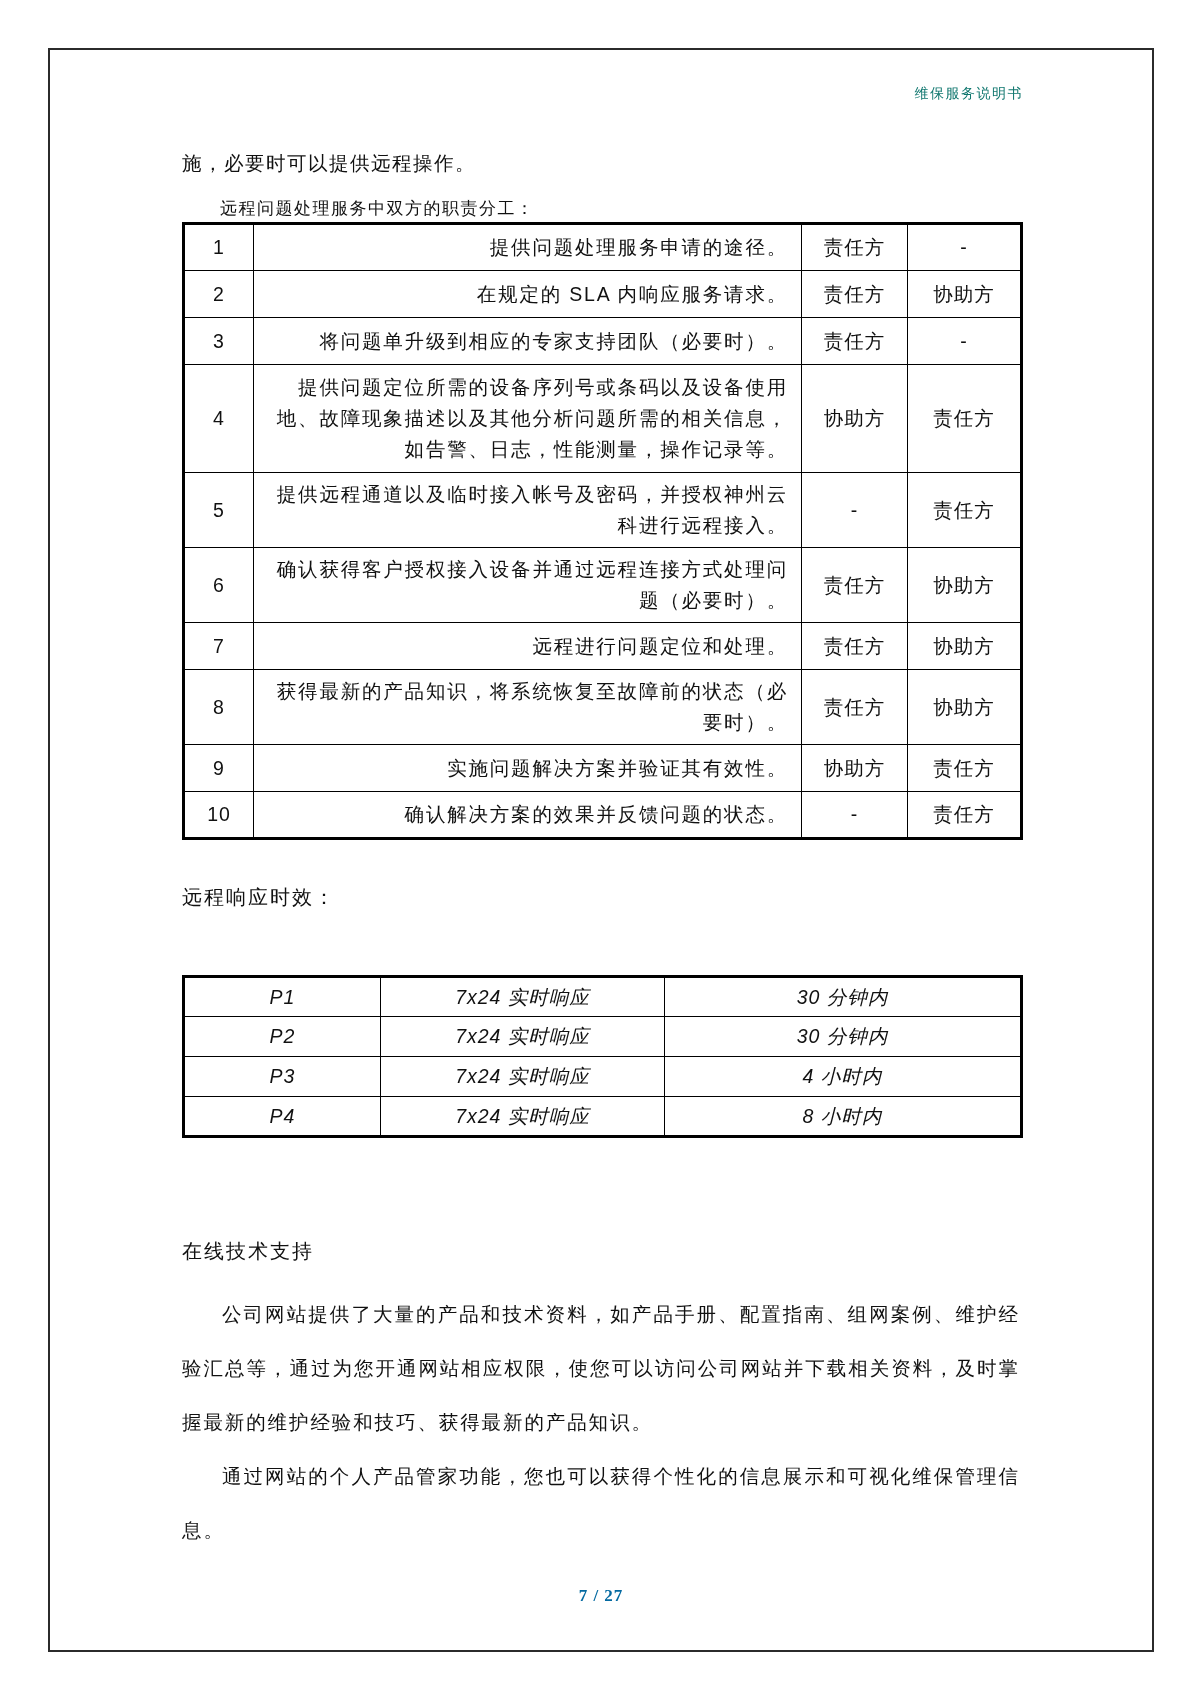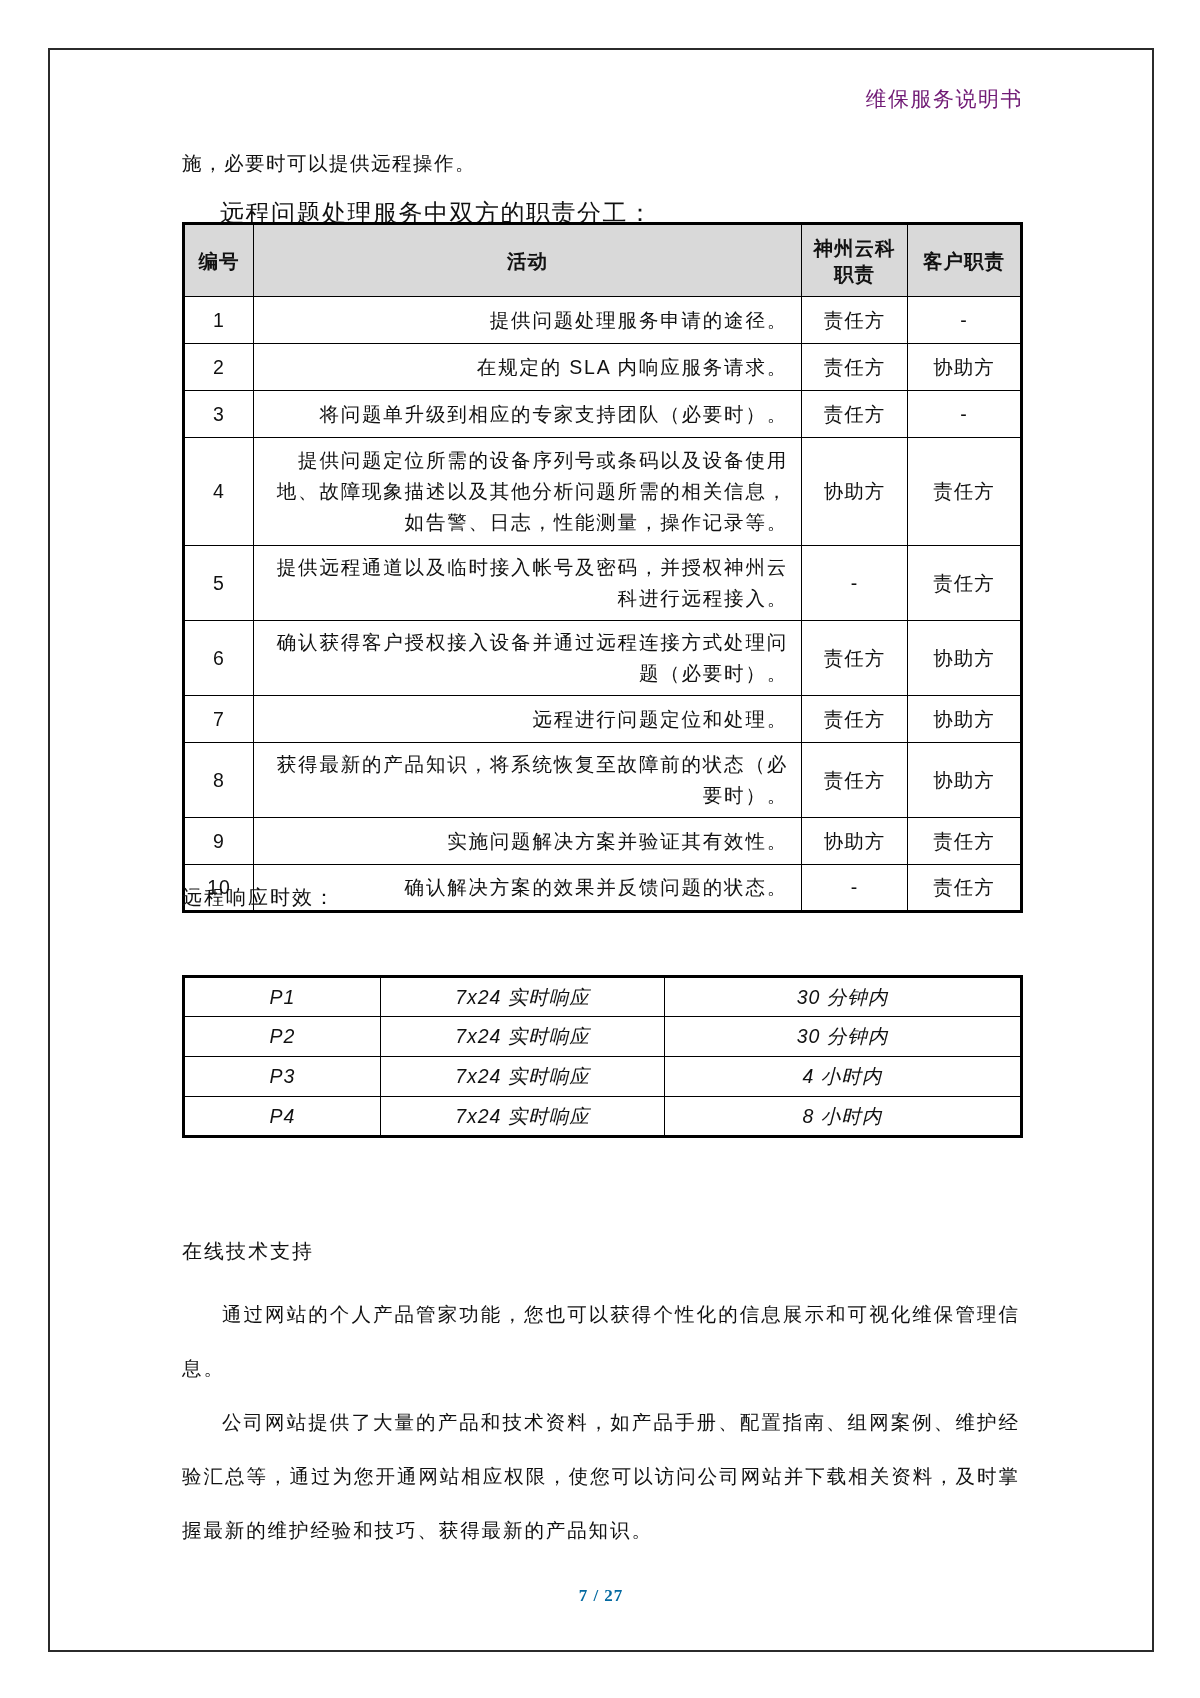--- a/index.html
+++ b/index.html
@@ -11,25 +11,25 @@
     overflow:hidden;
   }
   .page-border{
     position:absolute;left:48px;top:48px;width:1102px;height:1600px;
     border:2px solid #2b2b2b;background:#ffffff;
   }
   .doc-header{
     position:absolute;top:85px;left:182px;width:841px;
     text-align:right;
     font-family:"Liberation Serif","DejaVu Serif",serif;
-    font-size:21px;letter-spacing:1.5px;color:#701a75;
+    font-size:14px;letter-spacing:1.5px;color:#0f766e;
   }
   .content{position:absolute;left:182px;width:838px;}
   .intro{top:150px;font-size:19.5px;letter-spacing:1.5px;line-height:27px;}
-  .caption1{top:197px;font-size:24px;letter-spacing:1.5px;text-indent:38px;}
+  .caption1{top:197px;font-size:17px;letter-spacing:1.5px;text-indent:38px;}
   .caption2{top:884px;font-size:20px;letter-spacing:2px;}
   .section-heading{top:1238px;font-size:20px;letter-spacing:2px;}
   .body-text{
     top:1287px;font-size:19.5px;letter-spacing:1.9px;line-height:54px;
     text-align:justify;
   }
   .body-text p{margin:0;text-indent:2.05em;}
   .footer{
     top:1586px;text-align:center;
     font-family:"Liberation Serif","DejaVu Serif",serif;
@@ -82,27 +82,20 @@
 <div class="content caption1">远程问题处理服务中双方的职责分工：</div>
 
 <table class="tbl tbl1">
   <colgroup>
     <col class="col-no">
       <col class="col-act">
       <col class="col-dc">
       <col class="col-cu">
   </colgroup>
   <tbody>
-      <tr class="h-h">
-    <th>编号</th>
-    <th>活动</th>
-    <th class="prewrap">神州云科
-职责</th>
-    <th>客户职责</th>
-  </tr>
   <tr class="h-s">
     <td class="c">1</td>
     <td class="activity">提供问题处理服务申请的途径。</td>
     <td class="c">责任方</td>
     <td class="c">-</td>
   </tr>
   <tr class="h-s">
     <td class="c">2</td>
     <td class="activity">在规定的 SLA 内响应服务请求。</td>
     <td class="c">责任方</td>
@@ -187,17 +180,17 @@
     <td>P4</td>
     <td>7x24 实时响应</td>
     <td>8 小时内</td>
   </tr>
 </tbody>
   </table>
 
 <div class="content section-heading">在线技术支持</div>
 
 <div class="content body-text">
+  <p>公司网站提供了大量的产品和技术资料，如产品手册、配置指南、组网案例、维护经验汇总等，通过为您开通网站相应权限，使您可以访问公司网站并下载相关资料，及时掌握最新的维护经验和技巧、获得最新的产品知识。</p>
   <p>通过网站的个人产品管家功能，您也可以获得个性化的信息展示和可视化维保管理信息。</p>
-  <p>公司网站提供了大量的产品和技术资料，如产品手册、配置指南、组网案例、维护经验汇总等，通过为您开通网站相应权限，使您可以访问公司网站并下载相关资料，及时掌握最新的维护经验和技巧、获得最新的产品知识。</p>
 </div>
 
 <div class="content footer">7 / 27</div>
 
 </body></html>

